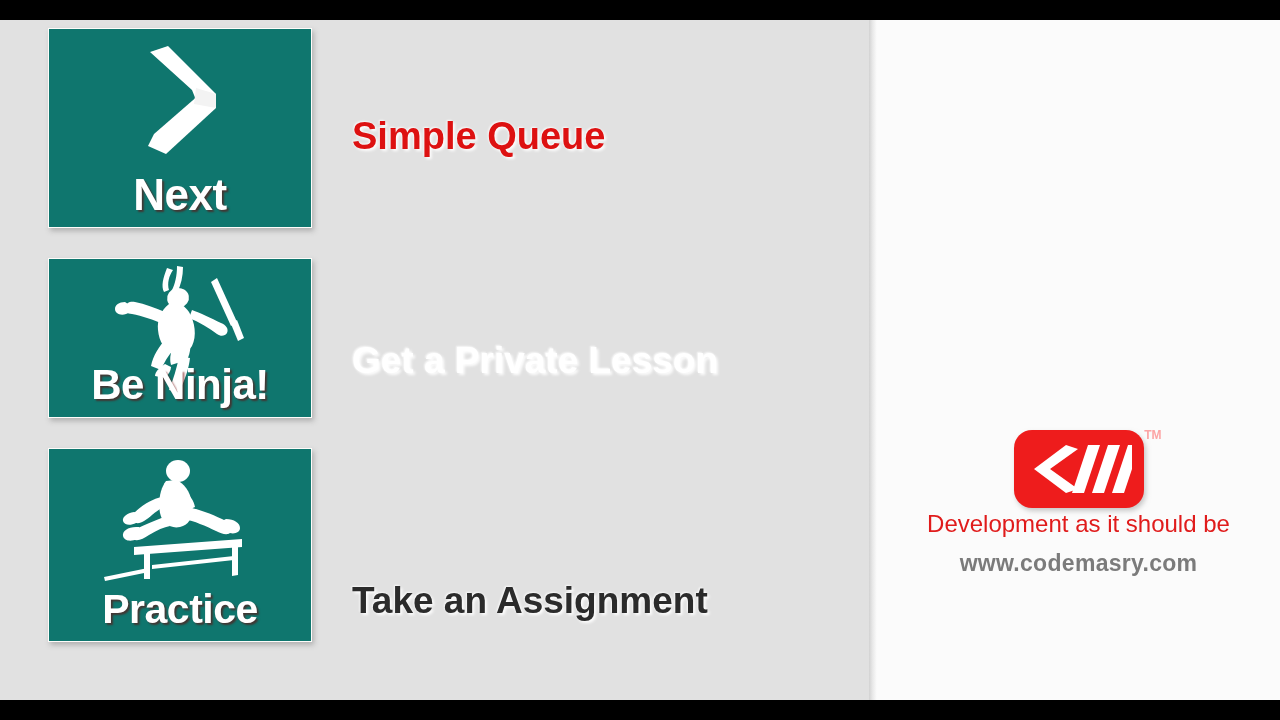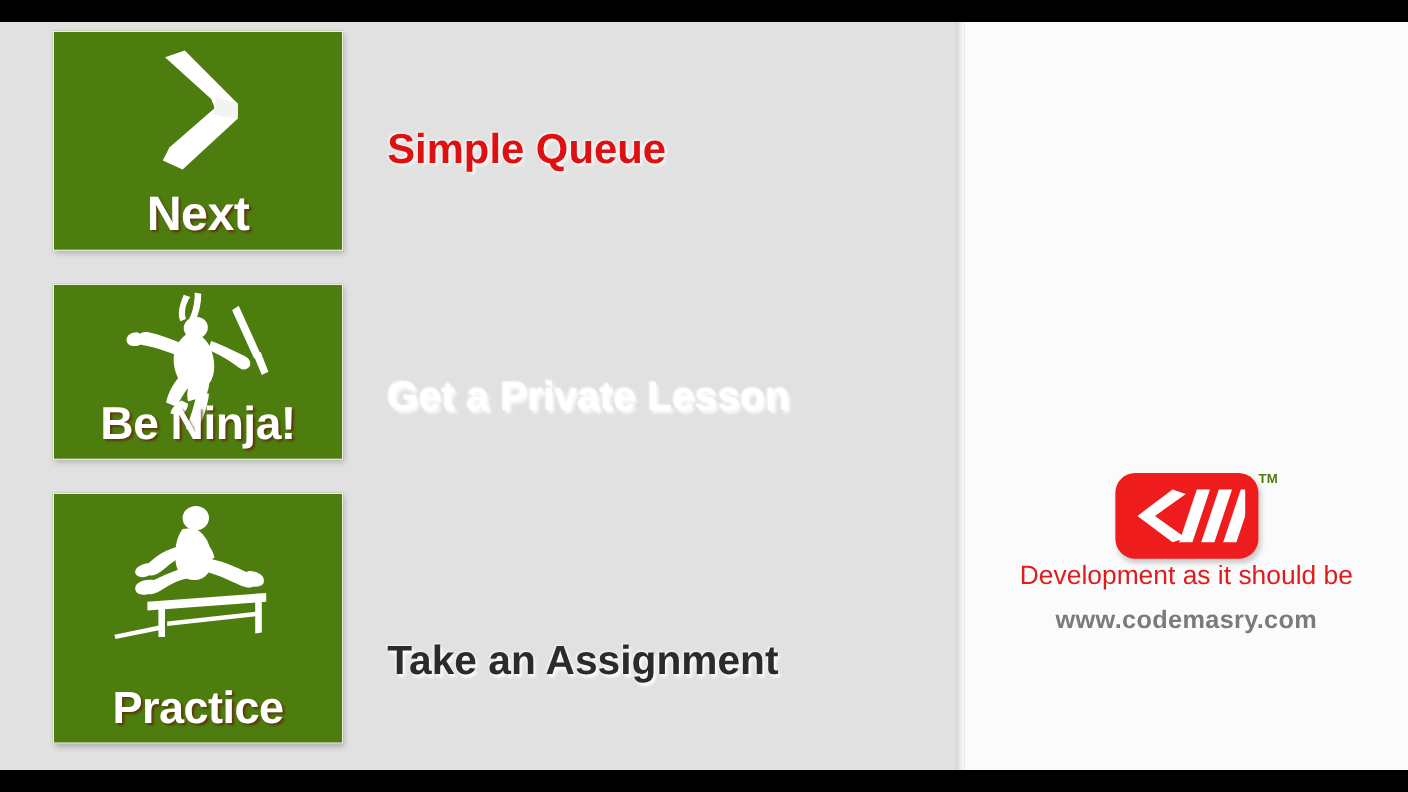--- a/index.html
+++ b/index.html
@@ -64,29 +64,29 @@
   .tiles {
     position: absolute;
     left: 48px;
     top: 28px;
     width: 266px;
   }
 
   .tile {
     position: relative;
     width: 264px;
-    background: #4d7c0f;
+    background: #0f766e;
     border: 1px solid #fefcfa;
     box-shadow: 2px 3px 5px rgba(120,120,120,.45);
     box-sizing: border-box;
     overflow: hidden;
   }
   .tile-next     { height: 200px; margin-bottom: 30px; }
   .tile-ninja    { height: 160px; margin-bottom: 30px; }
-  .tile-practice { height: 228px; }
+  .tile-practice { height: 194px; }
 
   .tile-art {
     position: absolute;
     left: 0;
     right: 0;
     top: 6px;
     height: 125px;
     display: flex;
     align-items: center;
     justify-content: center;
@@ -169,21 +169,21 @@
     display: flex;
     align-items: center;
     justify-content: center;
   }
   .brand-tm {
     position: absolute;
     right: -18px;
     top: -2px;
     font-size: 12px;
     font-weight: bold;
-    color: #4d7c0f;
+    color: #fca5a5;
     font-family: "Liberation Sans", sans-serif;
   }
   .brand-name {
     margin-top: 14px;
     font-size: 37px;
     font-weight: bold;
     color: #1d1d1d;
     letter-spacing: 0.5px;
     font-family: "Liberation Sans", sans-serif;
     text-shadow: 1px 1px 2px rgba(255,255,255,.9);

